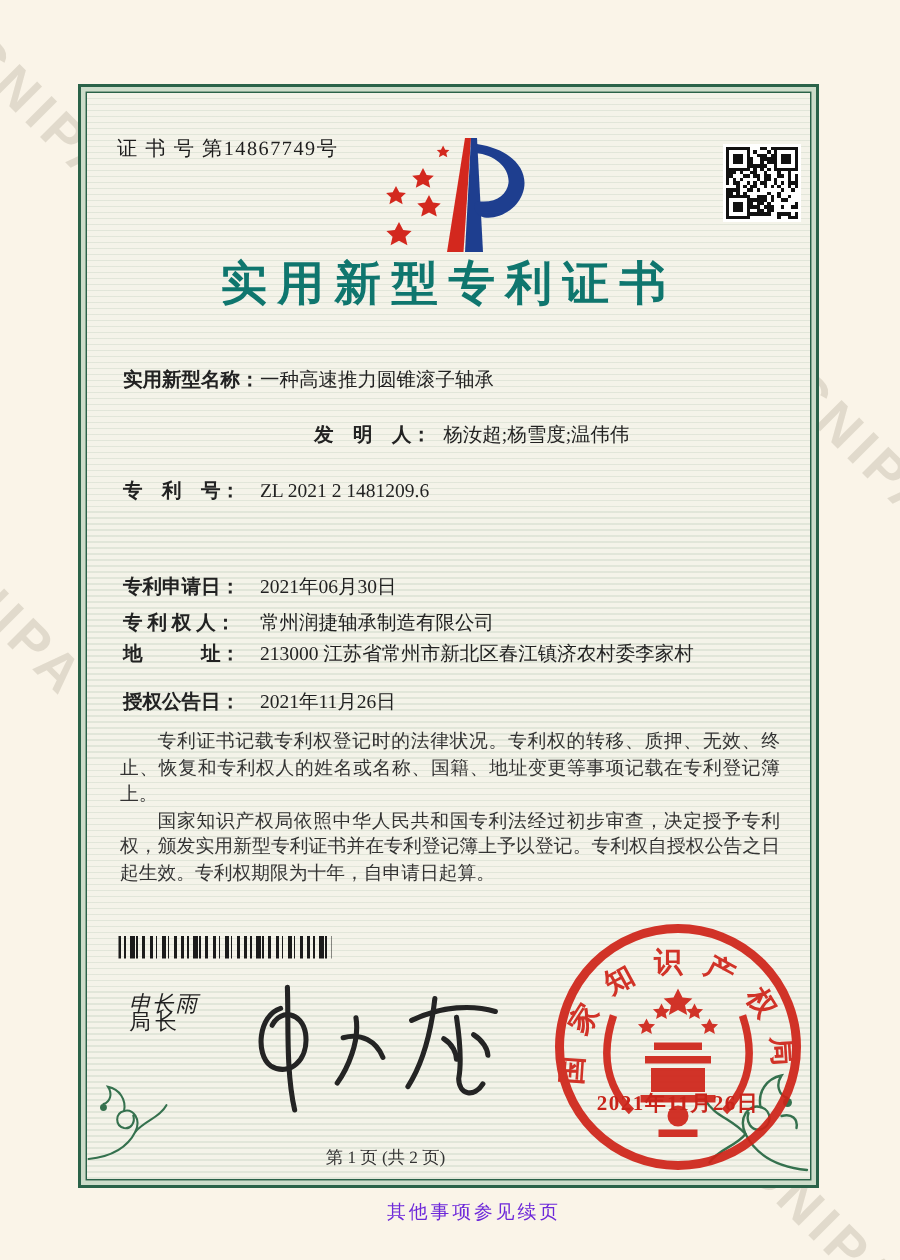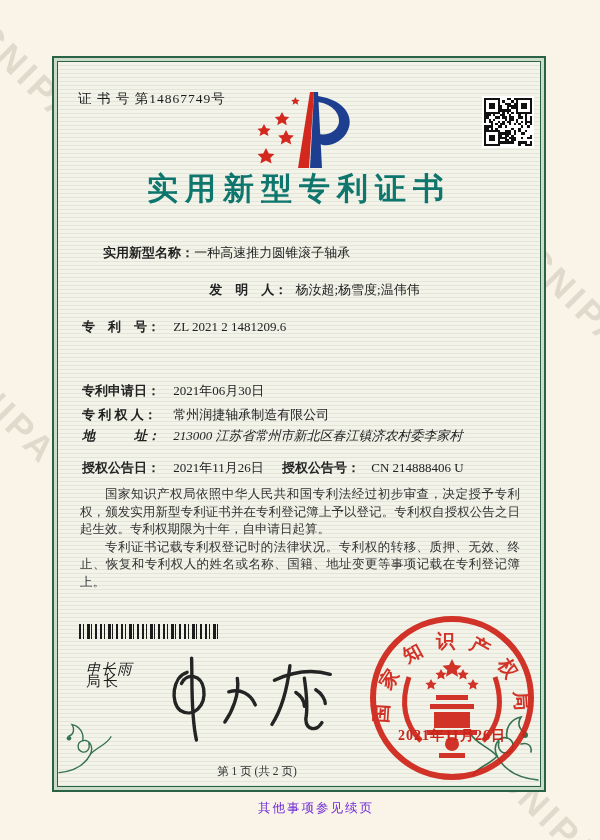--- a/index.html
+++ b/index.html
@@ -357,56 +357,52 @@
           <rect x="15" y="20" width="1" height="1"></rect>
           <rect x="18" y="20" width="1" height="1"></rect>
           <rect x="19" y="20" width="1" height="1"></rect>
           <rect x="20" y="20" width="1" height="1"></rect>
         </g>
     </svg>
   </div>
 
   <div class="title">实用新型专利证书</div>
 
-  <div class="row" style="top:244px;margin-left:21px;">
+  <div class="row" style="top:244px;">
     <span class="flabel">实用新型名称：</span>
     <span class="fvalue">一种高速推力圆锥滚子轴承</span>
   </div>
   <div class="row" style="top:281px;text-align:center;">
     <span class="flabel">发　明　人：</span>
     <span class="fvalue">杨汝超;杨雪度;温伟伟</span>
   </div>
   <div class="row" style="top:318px;">
     <span class="flabel">专　利　号：</span>
     <span class="fvalue">ZL 2021 2 1481209.6</span>
   </div>
   <div class="row" style="top:354px;margin-top:28px;">
     <span class="flabel">专利申请日：</span>
     <span class="fvalue">2021年06月30日</span>
   </div>
   <div class="row" style="top:406px;">
     <span class="flabel">专 利 权 人：</span>
     <span class="fvalue">常州润捷轴承制造有限公司</span>
   </div>
-  <div class="row" style="top:427px;font-style:italic;">
+  <div class="row" style="top:427px;">
     <span class="flabel">地　　　址：</span>
     <span class="fvalue">213000 江苏省常州市新北区春江镇济农村委李家村</span>
   </div>
   <div class="row" style="top:459px;">
     <span class="flabel">授权公告日：</span>
     <span class="fvalue">2021年11月26日</span>
-    <span class="pair2">
-      <span class="flabel">授权公告号：</span>
-      <span class="fvalue">CN 214888406 U</span>
-    </span>
   </div>
 
   <div class="paras">
+    <p>专利证书记载专利权登记时的法律状况。专利权的转移、质押、无效、终止、恢复和专利权人的姓名或名称、国籍、地址变更等事项记载在专利登记簿上。</p>
     <p>国家知识产权局依照中华人民共和国专利法经过初步审查，决定授予专利权，颁发实用新型专利证书并在专利登记簿上予以登记。专利权自授权公告之日起生效。专利权期限为十年，自申请日起算。</p>
-    <p>专利证书记载专利权登记时的法律状况。专利权的转移、质押、无效、终止、恢复和专利权人的姓名或名称、国籍、地址变更等事项记载在专利登记簿上。</p>
   </div>
 
   <div class="barcode"></div>
 
   <div class="signer-title">局长</div>
   <div class="signer-name">申长雨</div>
   <svg class="signature" width="190" height="95" viewBox="0 0 190 95">
     <g stroke="#242424" stroke-width="3.4" fill="none" stroke-linecap="round" stroke-linejoin="round">
       <path d="M30,20 C15,24 12,50 22,58 C34,66 48,55 46,37 C44,23 30,20 24,31"></path>
       <path d="M35,6 C35,30 32,62 37,88"></path>

